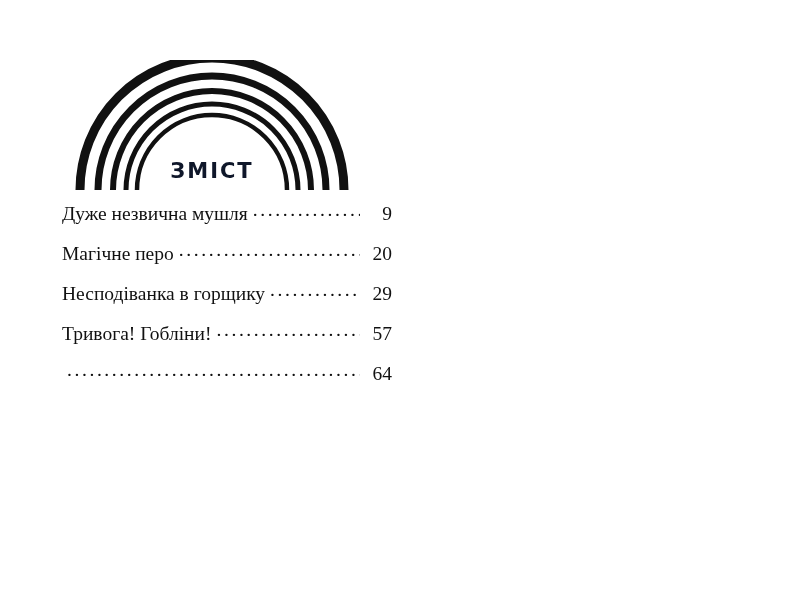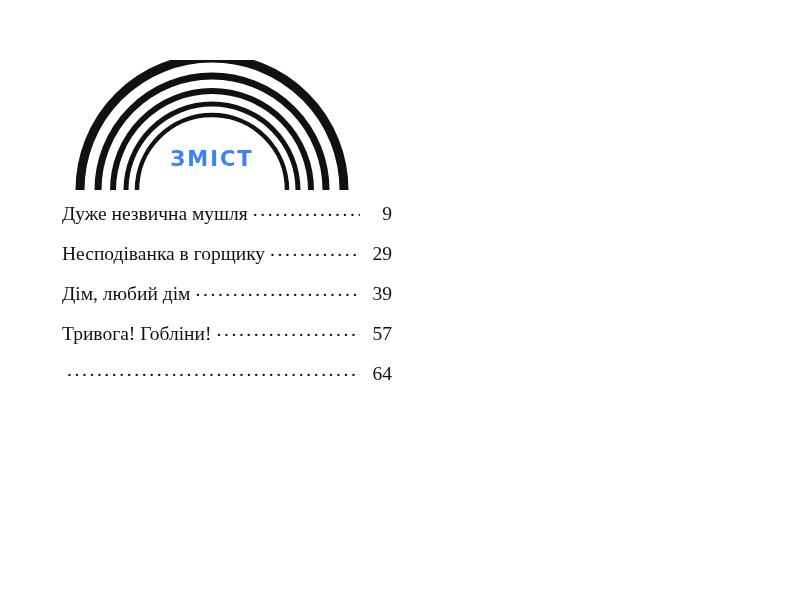--- a/index.html
+++ b/index.html
@@ -32,28 +32,28 @@
     height: 130px;
   }
   .arch-svg {
     position: absolute;
     left: 0;
     top: 0;
   }
   .title {
     position: absolute;
     left: 0;
-    top: 0;
+    top: 12px;
     width: 300px;
     text-align: center;
     font-family: "DejaVu Sans", "Liberation Sans", sans-serif;
     font-size: 21px;
     font-weight: 700;
     letter-spacing: 2px;
-    color: #3b82f6;
+    color: #0f172a;
     transform: translateY(87px);
   }
 
   
   .toc {
     position: absolute;
     left: 62px;
     top: 200px;
     width: 330px;
   }
@@ -111,32 +111,32 @@
   </div>
 
   <div class="toc">
 
     <div class="toc-row">
       <span class="toc-label">Дуже незвична мушля</span>
       <span class="toc-leader"></span>
       <span class="toc-page">9</span>
     </div>
 
+    <div class="toc-row">
+      <span class="toc-label">Магічне перо</span>
+      <span class="toc-leader"></span>
+      <span class="toc-page">20</span>
+    </div>
 
     <div class="toc-row">
       <span class="toc-label">Несподіванка в горщику</span>
       <span class="toc-leader"></span>
       <span class="toc-page">29</span>
     </div>
 
-    <div class="toc-row">
-      <span class="toc-label">Дім, любий дім</span>
-      <span class="toc-leader"></span>
-      <span class="toc-page">39</span>
-    </div>
 
     <div class="toc-row">
       <span class="toc-label">Тривога! Гобліни!</span>
       <span class="toc-leader"></span>
       <span class="toc-page">57</span>
     </div>
 
     <div class="toc-row">
       <span class="toc-leader"></span>
       <span class="toc-page">64</span>

